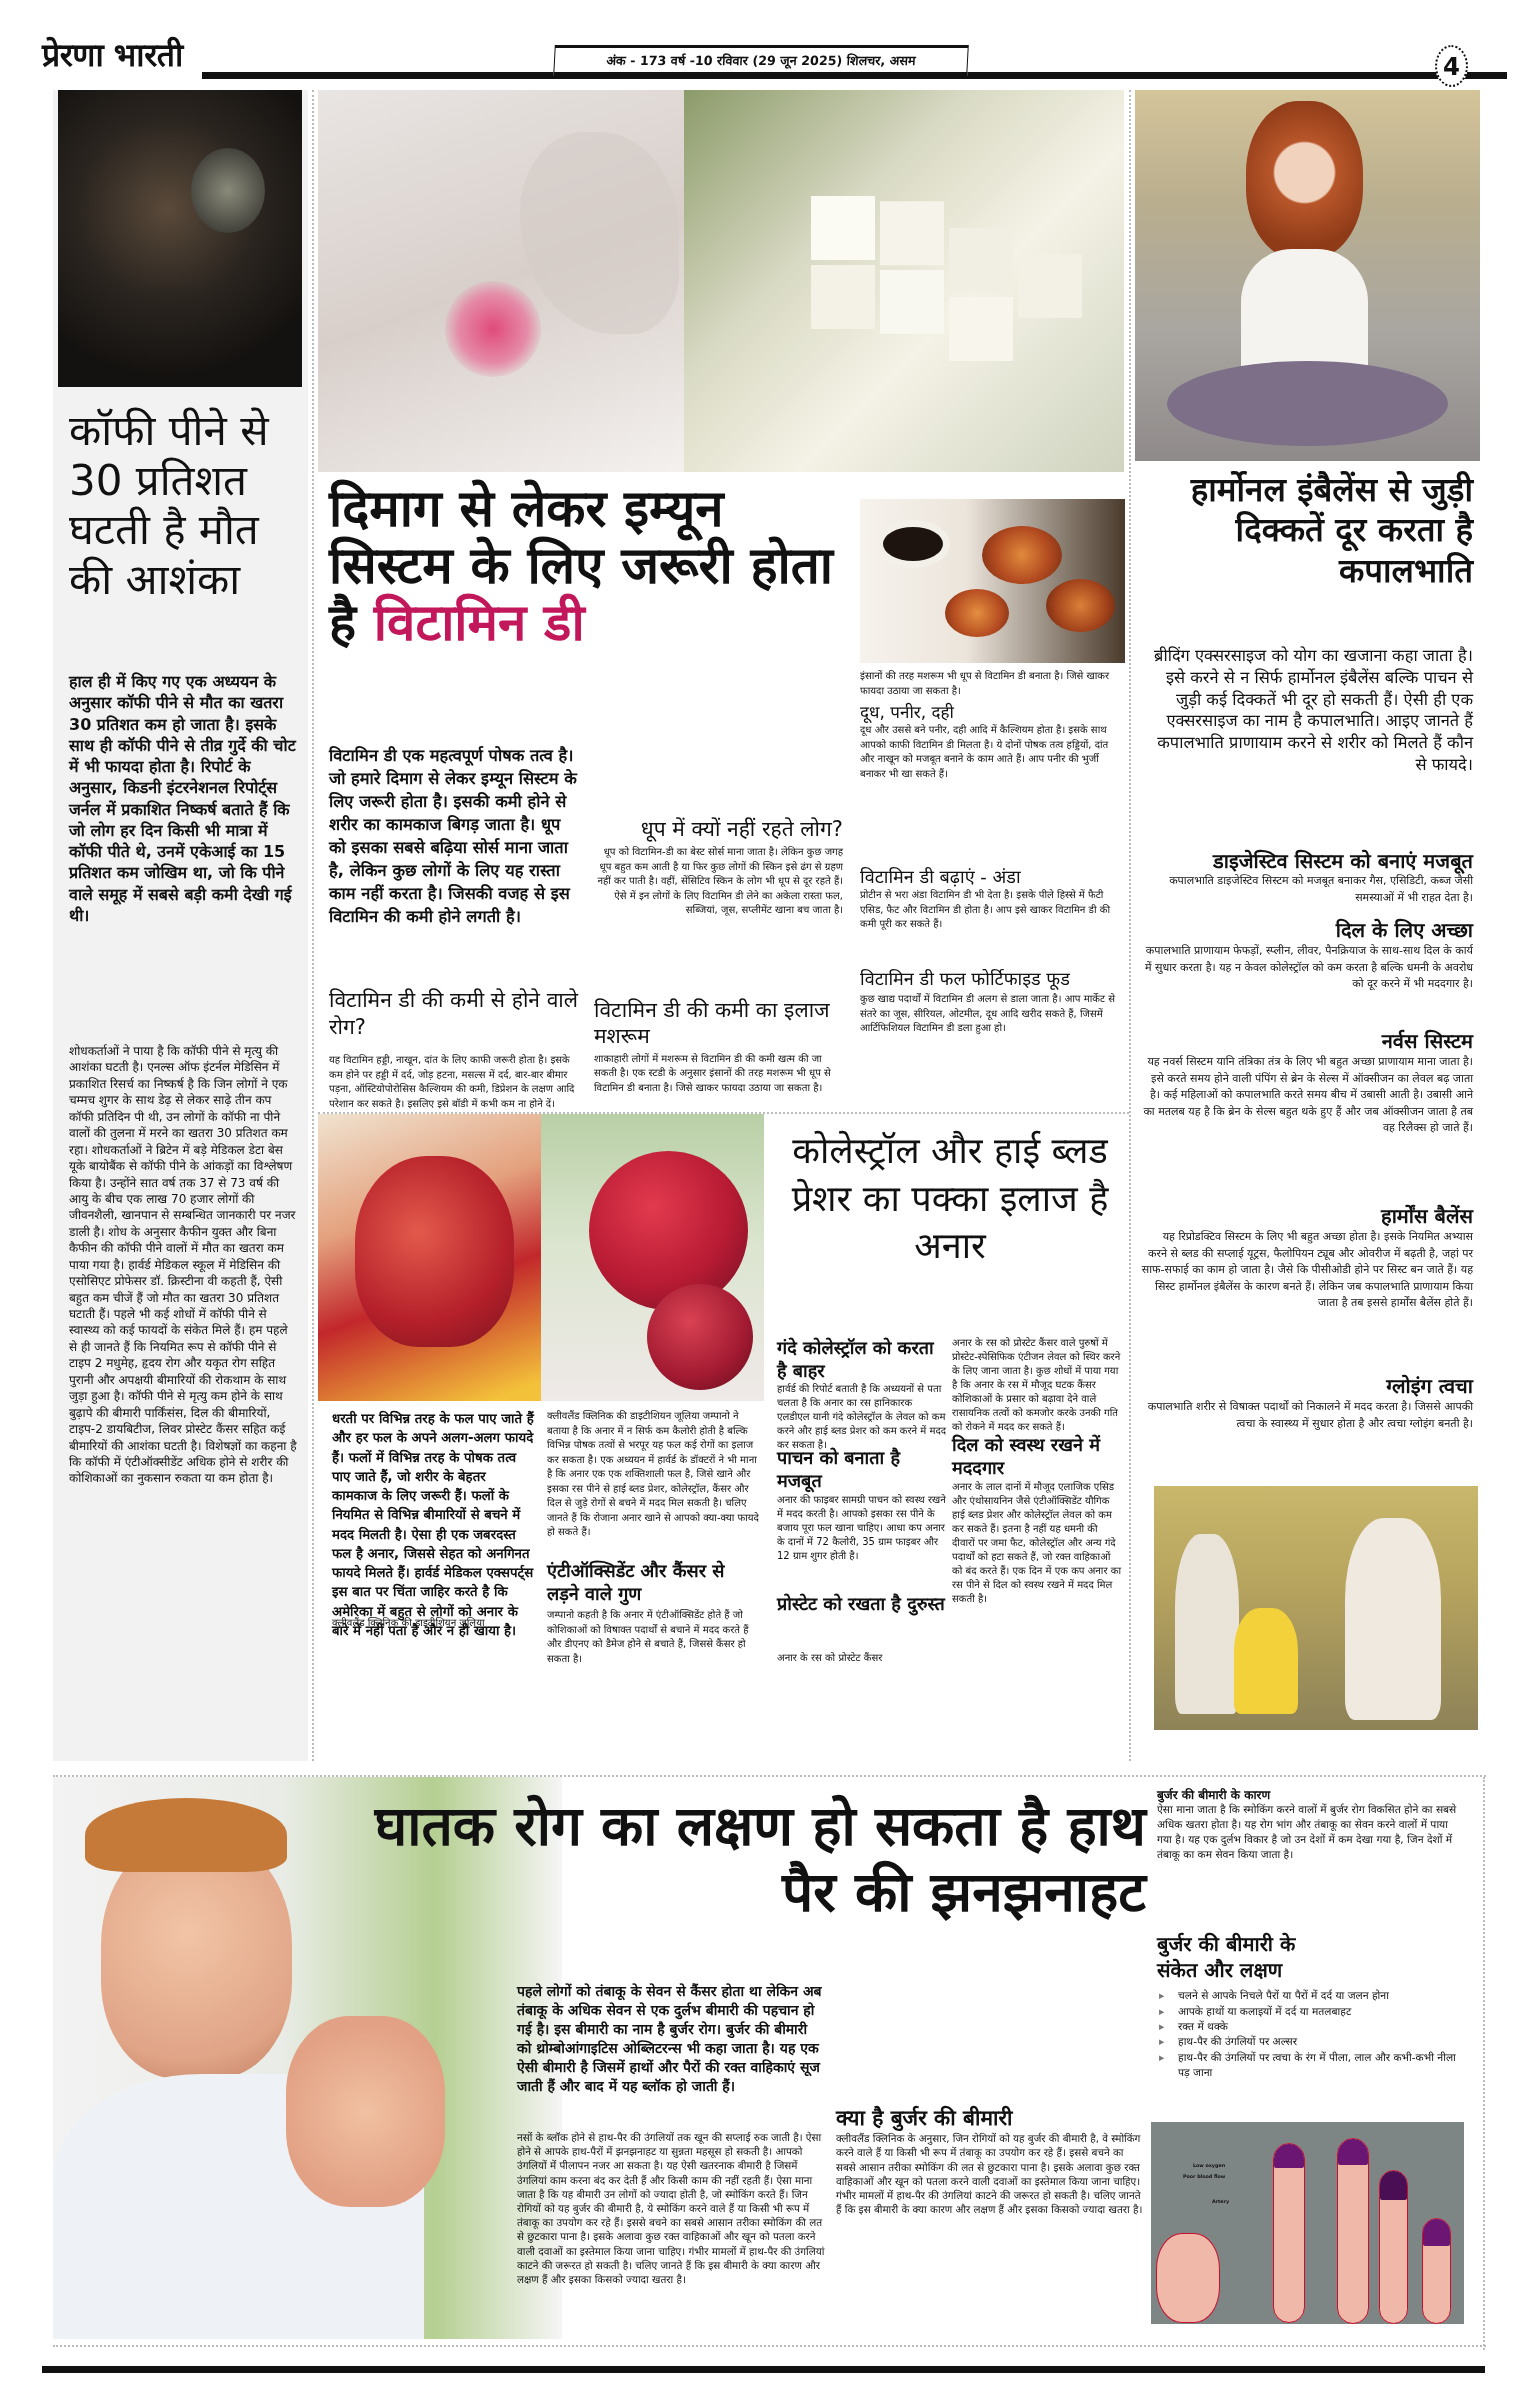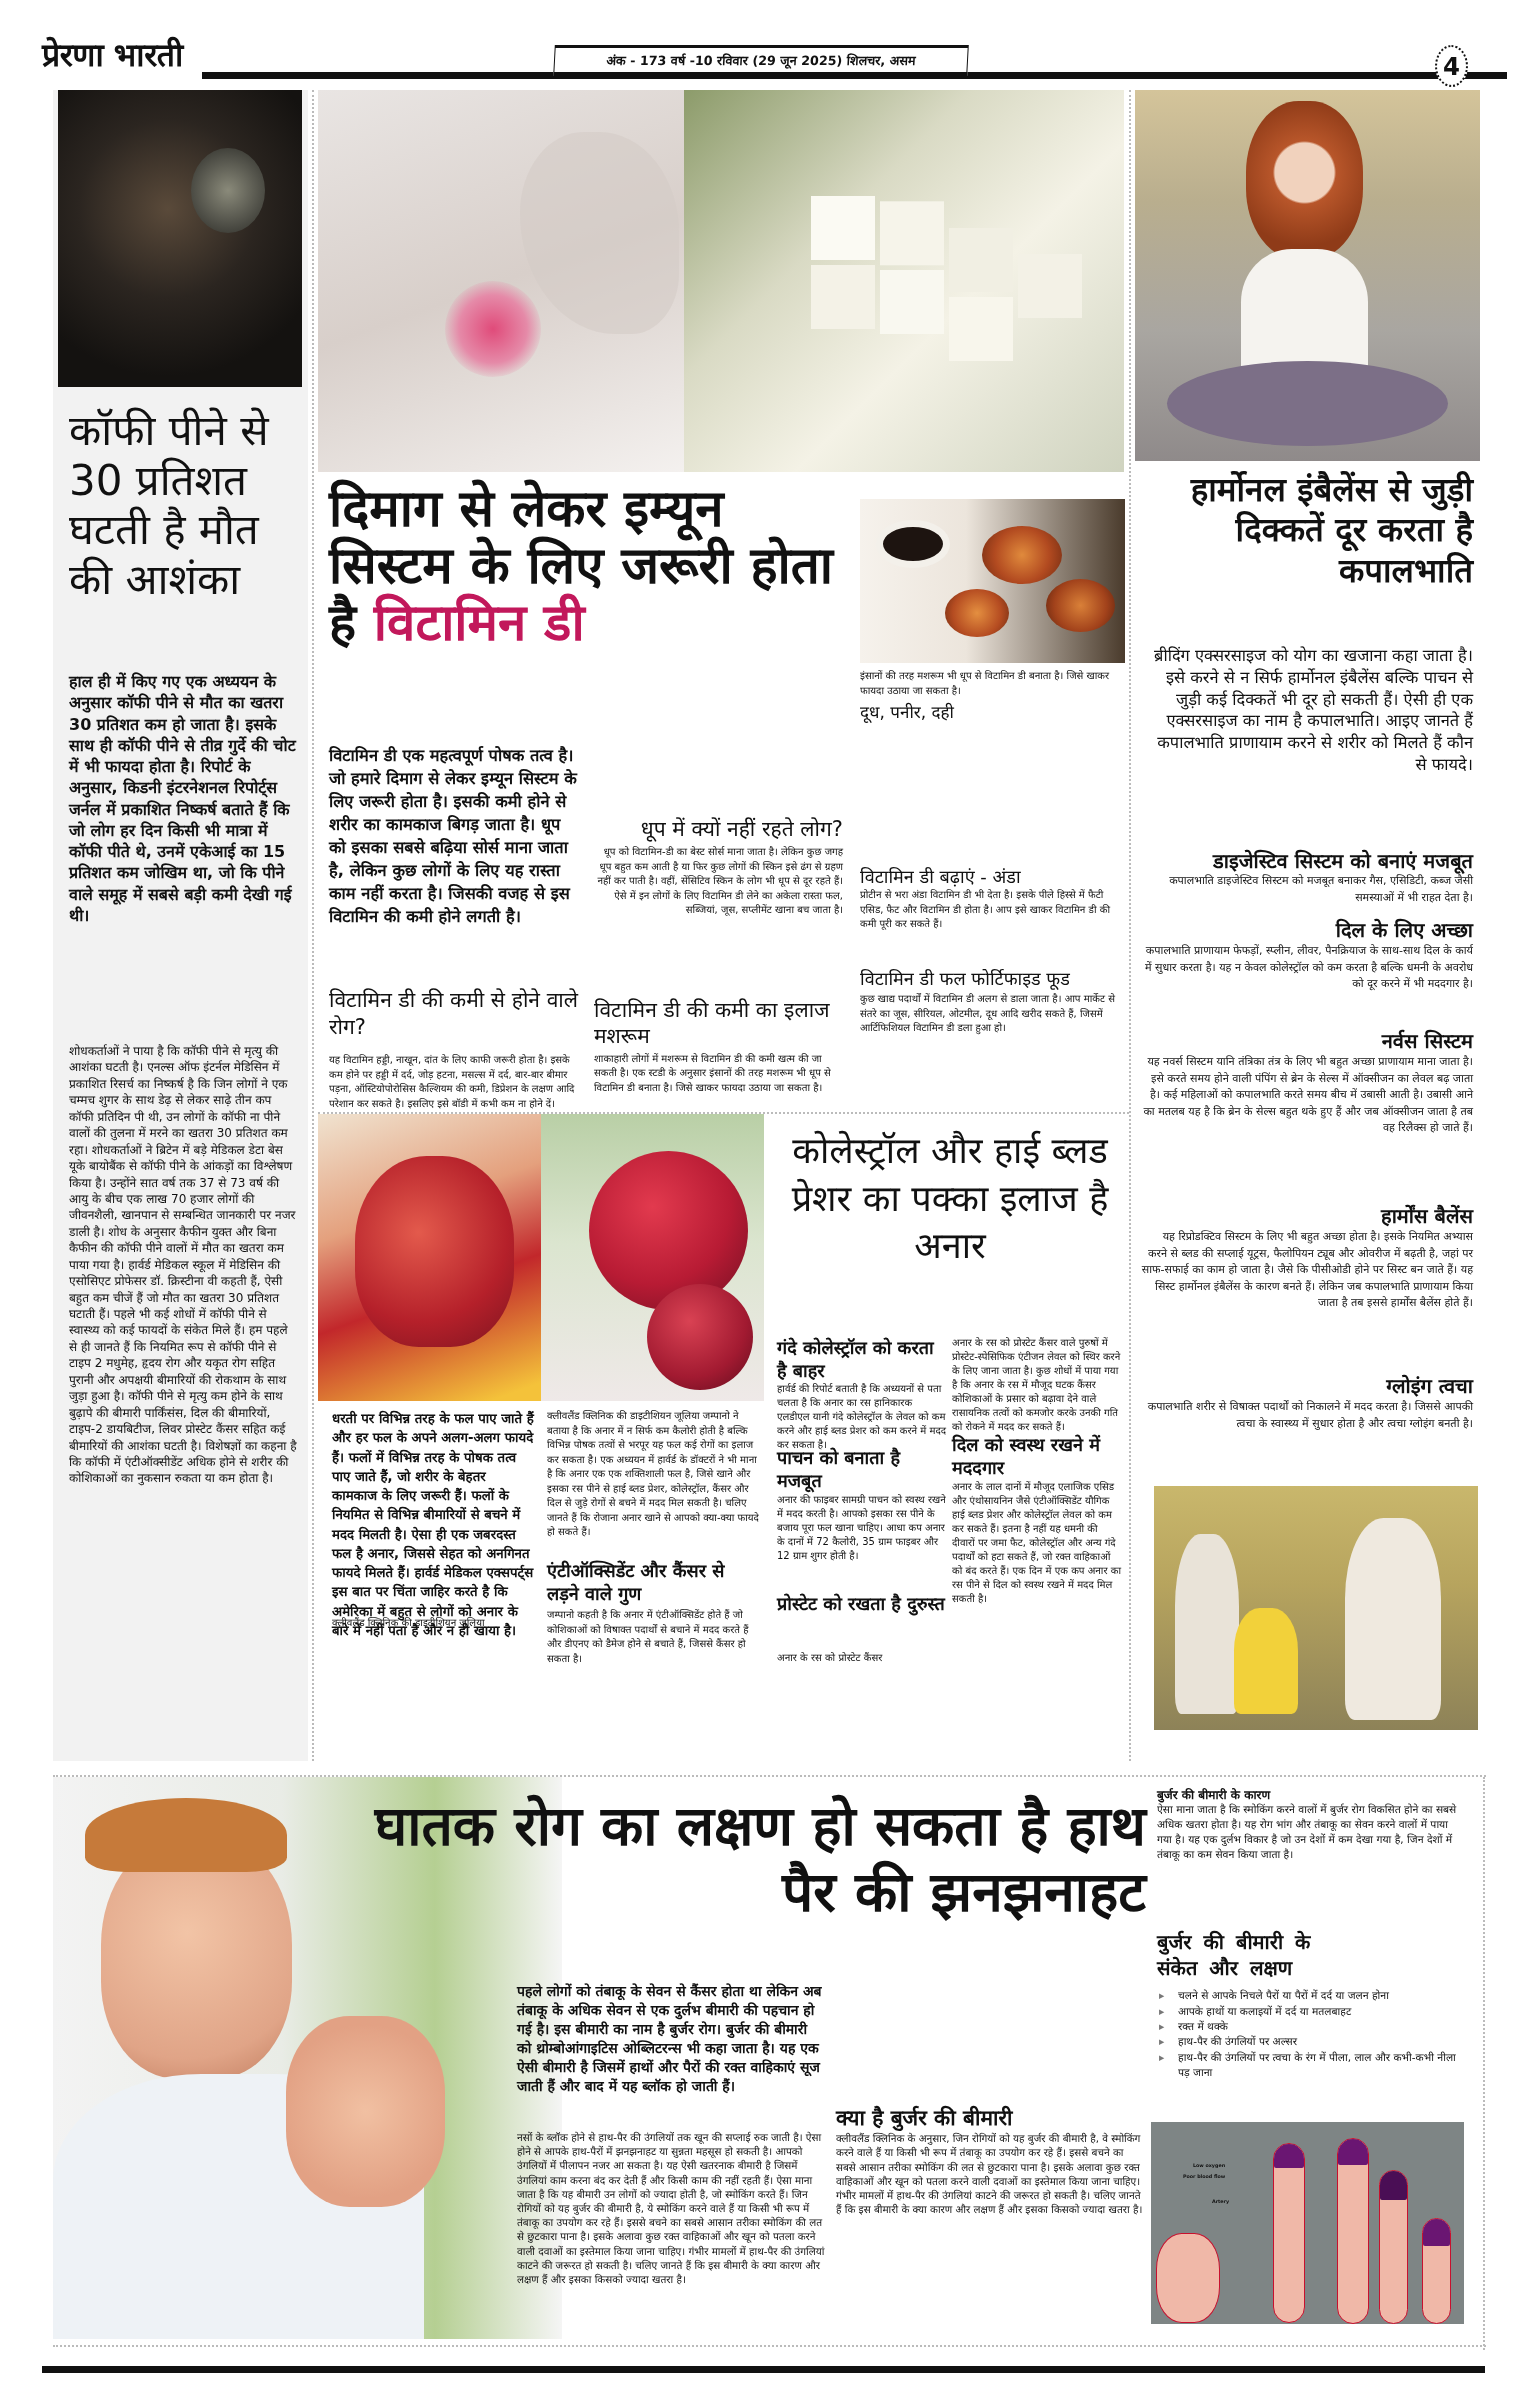--- a/index.html
+++ b/index.html
@@ -74,20 +74,21 @@
 
 <div class="abs img" style="left:860px;top:499px;width:265px;height:164px;background:linear-gradient(90deg,#f6f2ec 0%,#ece5dc 40%,#4a3b2c 100%);">
   <div style="position:absolute;left:16px;top:21px;width:74px;height:48px;border-radius:50%;background:#1d1410;border:7.4px solid #f3f0ea;"></div>
   <div style="position:absolute;left:122px;top:26.5px;width:80px;height:58px;border-radius:50%;background:radial-gradient(circle,#e08a3c 0%,#b24a20 55%,#6e2a12 100%);"></div>
   <div style="position:absolute;left:186px;top:80px;width:69px;height:53px;border-radius:50%;background:radial-gradient(circle,#d98038 0%,#a2421b 60%,#5b220e 100%);"></div>
   <div style="position:absolute;left:85px;top:90px;width:64px;height:48px;border-radius:50%;background:radial-gradient(circle,#e48f40 0%,#b54c21 60%,#6a2911 100%);"></div>
 </div>
 <div class="abs" style="left:860px;top:669px;width:260px;">
   <div style="font-size:10px;line-height:1.45;margin-bottom:3.2px;">इंसानों की तरह मशरूम भी धूप से विटामिन डी बनाता है। जिसे खाकर फायदा उठाया जा सकता है।</div>
   <div style="font-size:17px;line-height:1.3;">दूध, पनीर, दही</div>
+  <div style="font-size:10px;line-height:1.45;">दूध और उससे बने पनीर, दही आदि में कैल्शियम होता है। इसके साथ आपको काफी विटामिन डी मिलता है। ये दोनों पोषक तत्व हड्डियों, दांत और नाखून को मजबूत बनाने के काम आते हैं। आप पनीर की भुर्जी बनाकर भी खा सकते हैं।</div>
 </div>
 <div class="abs" style="left:860px;top:865px;width:260px;">
   <div style="font-size:18px;line-height:1.3;">विटामिन डी बढ़ाएं - अंडा</div>
   <div style="font-size:10px;line-height:1.45;">प्रोटीन से भरा अंडा विटामिन डी भी देता है। इसके पीले हिस्से में फैटी एसिड, फैट और विटामिन डी होता है। आप इसे खाकर विटामिन डी की कमी पूरी कर सकते हैं।</div>
 </div>
 <div class="abs" style="left:860px;top:966px;width:260px;">
   <div style="font-size:18px;line-height:1.45;">विटामिन डी फल फोर्टिफाइड फूड</div>
   <div style="font-size:10px;line-height:1.45;">कुछ खाद्य पदार्थों में विटामिन डी अलग से डाला जाता है। आप मार्केट से संतरे का जूस, सीरियल, ओटमील, दूध आदि खरीद सकते हैं, जिसमें आर्टिफिशियल विटामिन डी डला हुआ हो।</div>
 </div>
 
@@ -173,21 +174,21 @@
 <div class="abs" style="left:517px;top:2130px;width:308px;font-size:10.3px;line-height:1.38;">नसों के ब्लॉक होने से हाथ-पैर की उंगलियों तक खून की सप्लाई रुक जाती है। ऐसा होने से आपके हाथ-पैरों में झनझनाहट या सुन्नता महसूस हो सकती है। आपको उंगलियों में पीलापन नजर आ सकता है। यह ऐसी खतरनाक बीमारी है जिसमें उंगलियां काम करना बंद कर देती हैं और किसी काम की नहीं रहती हैं। ऐसा माना जाता है कि यह बीमारी उन लोगों को ज्यादा होती है, जो स्मोकिंग करते हैं। जिन रोगियों को यह बुर्जर की बीमारी है, ये स्मोकिंग करने वाले हैं या किसी भी रूप में तंबाकू का उपयोग कर रहे हैं। इससे बचने का सबसे आसान तरीका स्मोकिंग की लत से छुटकारा पाना है। इसके अलावा कुछ रक्त वाहिकाओं और खून को पतला करने वाली दवाओं का इस्तेमाल किया जाना चाहिए। गंभीर मामलों में हाथ-पैर की उंगलियां काटने की जरूरत हो सकती है। चलिए जानते हैं कि इस बीमारी के क्या कारण और लक्षण हैं और इसका किसको ज्यादा खतरा है।</div>
 <div class="abs" style="left:836px;top:2106px;width:308px;">
   <div style="font-size:21px;font-weight:bold;line-height:1.2;">क्या है बुर्जर की बीमारी</div>
   <div style="font-size:10.3px;line-height:1.38;">क्लीवलैंड क्लिनिक के अनुसार, जिन रोगियों को यह बुर्जर की बीमारी है, वे स्मोकिंग करने वाले हैं या किसी भी रूप में तंबाकू का उपयोग कर रहे हैं। इससे बचने का सबसे आसान तरीका स्मोकिंग की लत से छुटकारा पाना है। इसके अलावा कुछ रक्त वाहिकाओं और खून को पतला करने वाली दवाओं का इस्तेमाल किया जाना चाहिए। गंभीर मामलों में हाथ-पैर की उंगलियां काटने की जरूरत हो सकती है। चलिए जानते हैं कि इस बीमारी के क्या कारण और लक्षण हैं और इसका किसको ज्यादा खतरा है।</div>
 </div>
 <div class="abs" style="left:1157px;top:1788px;width:308px;">
   <div style="font-size:12px;font-weight:bold;line-height:1.2;">बुर्जर की बीमारी के कारण</div>
   <div style="font-size:10.6px;line-height:1.4;">ऐसा माना जाता है कि स्मोकिंग करने वालों में बुर्जर रोग विकसित होने का सबसे अधिक खतरा होता है। यह रोग भांग और तंबाकू का सेवन करने वालों में पाया गया है। यह एक दुर्लभ विकार है जो उन देशों में कम देखा गया है, जिन देशों में तंबाकू का कम सेवन किया जाता है।</div>
 </div>
 <div class="abs" style="left:1157px;top:1931px;width:308px;">
-  <div style="font-size:20px;font-weight:bold;line-height:1.3;width:159px;font-family:Liberation Mono, monospace;">बुर्जर की बीमारी के संकेत और लक्षण</div>
+  <div style="font-size:20px;font-weight:bold;line-height:1.3;width:159px;">बुर्जर की बीमारी के संकेत और लक्षण</div>
   <ul class="bul" style="font-size:10.6px;line-height:1.45;margin-top:5.3px;">
     <li>चलने से आपके निचले पैरों या पैरों में दर्द या जलन होना</li>
     <li>आपके हाथों या कलाइयों में दर्द या मतलबाहट</li>
     <li>रक्त में थक्के</li>
     <li>हाथ-पैर की उंगलियों पर अल्सर</li>
     <li>हाथ-पैर की उंगलियों पर त्वचा के रंग में पीला, लाल और कभी-कभी नीला पड़ जाना</li>
   </ul>
 </div>
 <div class="abs img" style="left:1151px;top:2122px;width:313px;height:202px;background:#7e8585;">
   <div style="position:absolute;left:5.3px;top:111px;width:64px;height:90px;border-radius:40%;background:#f0b8a8;border:1.6px solid #c8102e;"></div>

